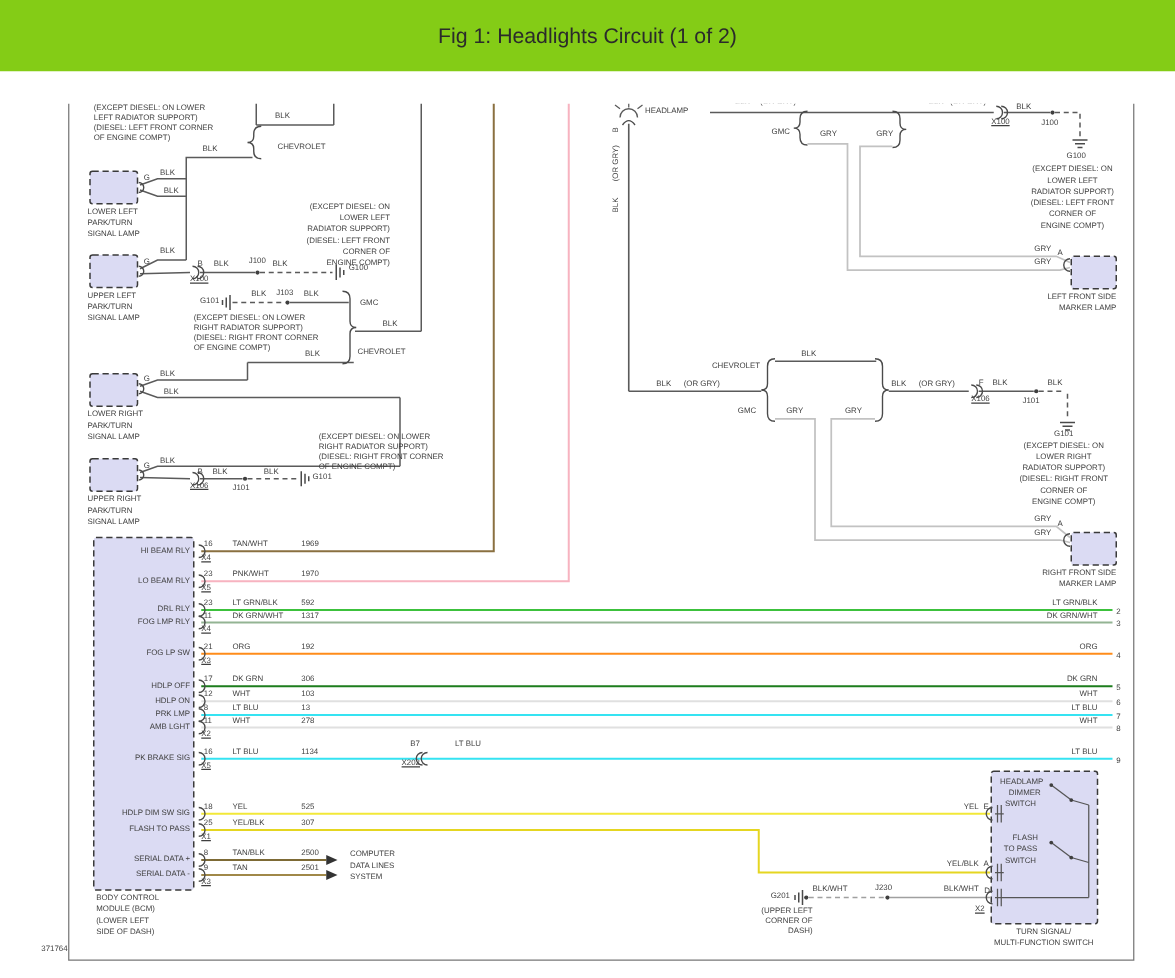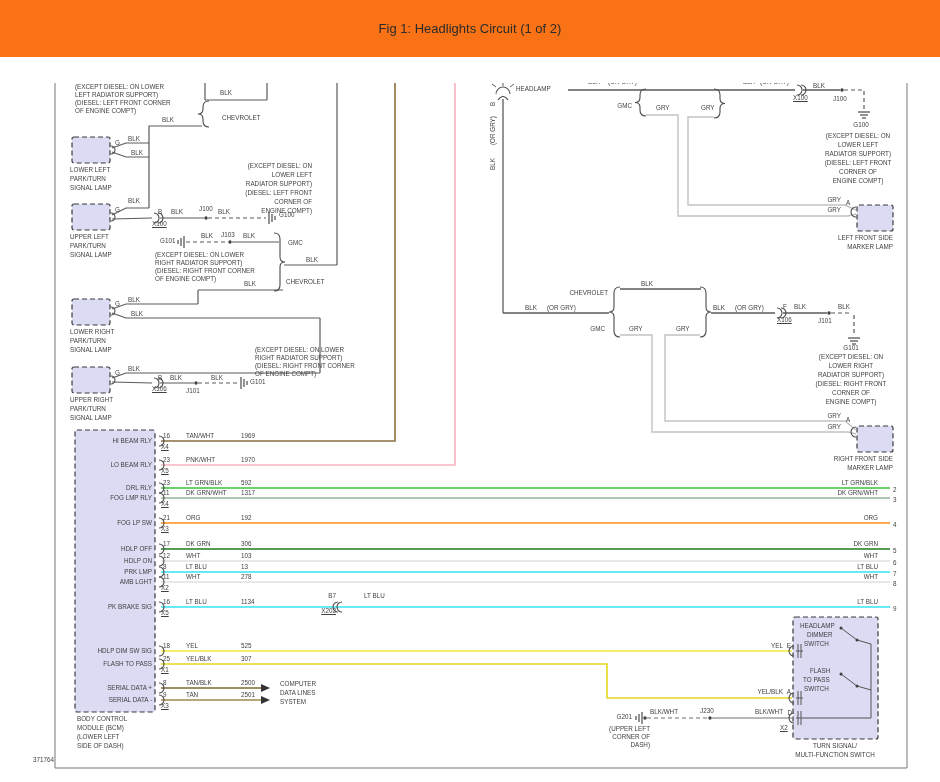--- a/index.html
+++ b/index.html
@@ -1,20 +1,20 @@
 <!DOCTYPE html>
 <html><head>
 <meta charset="utf-8">
 <style>
   html,body{margin:0;padding:0;background:#fff;}
   #page{position:relative;width:940px;height:782px;background:#fff;overflow:hidden;
         font-family:"Liberation Sans",sans-serif;}
-  #titlebar{position:absolute;left:0;top:0;width:940px;height:57px;background:#f97316;
+  #titlebar{position:absolute;left:0;top:0;width:940px;height:57px;background:#84cc16;
         display:flex;align-items:center;justify-content:center;
-        font-size:13px;color:#2b2b2b;}
+        font-size:17px;color:#2b2b2b;}
   #diagram{position:absolute;left:0;top:0;width:940px;height:782px;overflow:hidden;}
   #wires{position:absolute;left:0;top:0;z-index:1;}
   .lbl{position:absolute;z-index:2;font-size:6.3px;line-height:1.1;color:#3f3f3f;
        white-space:nowrap;}
   .lbl.r{transform:translateX(-100%);}
   .lbl.c{transform:translateX(-50%);}
   .lbl.u{text-decoration:underline;}
   .lbl.v{transform-origin:0 0;transform:rotate(-90deg);}
   .kwrap{position:absolute;z-index:2;height:3px;overflow:hidden;}
   .kwrap .lbl{position:static;display:block;margin-top:-4px;}

